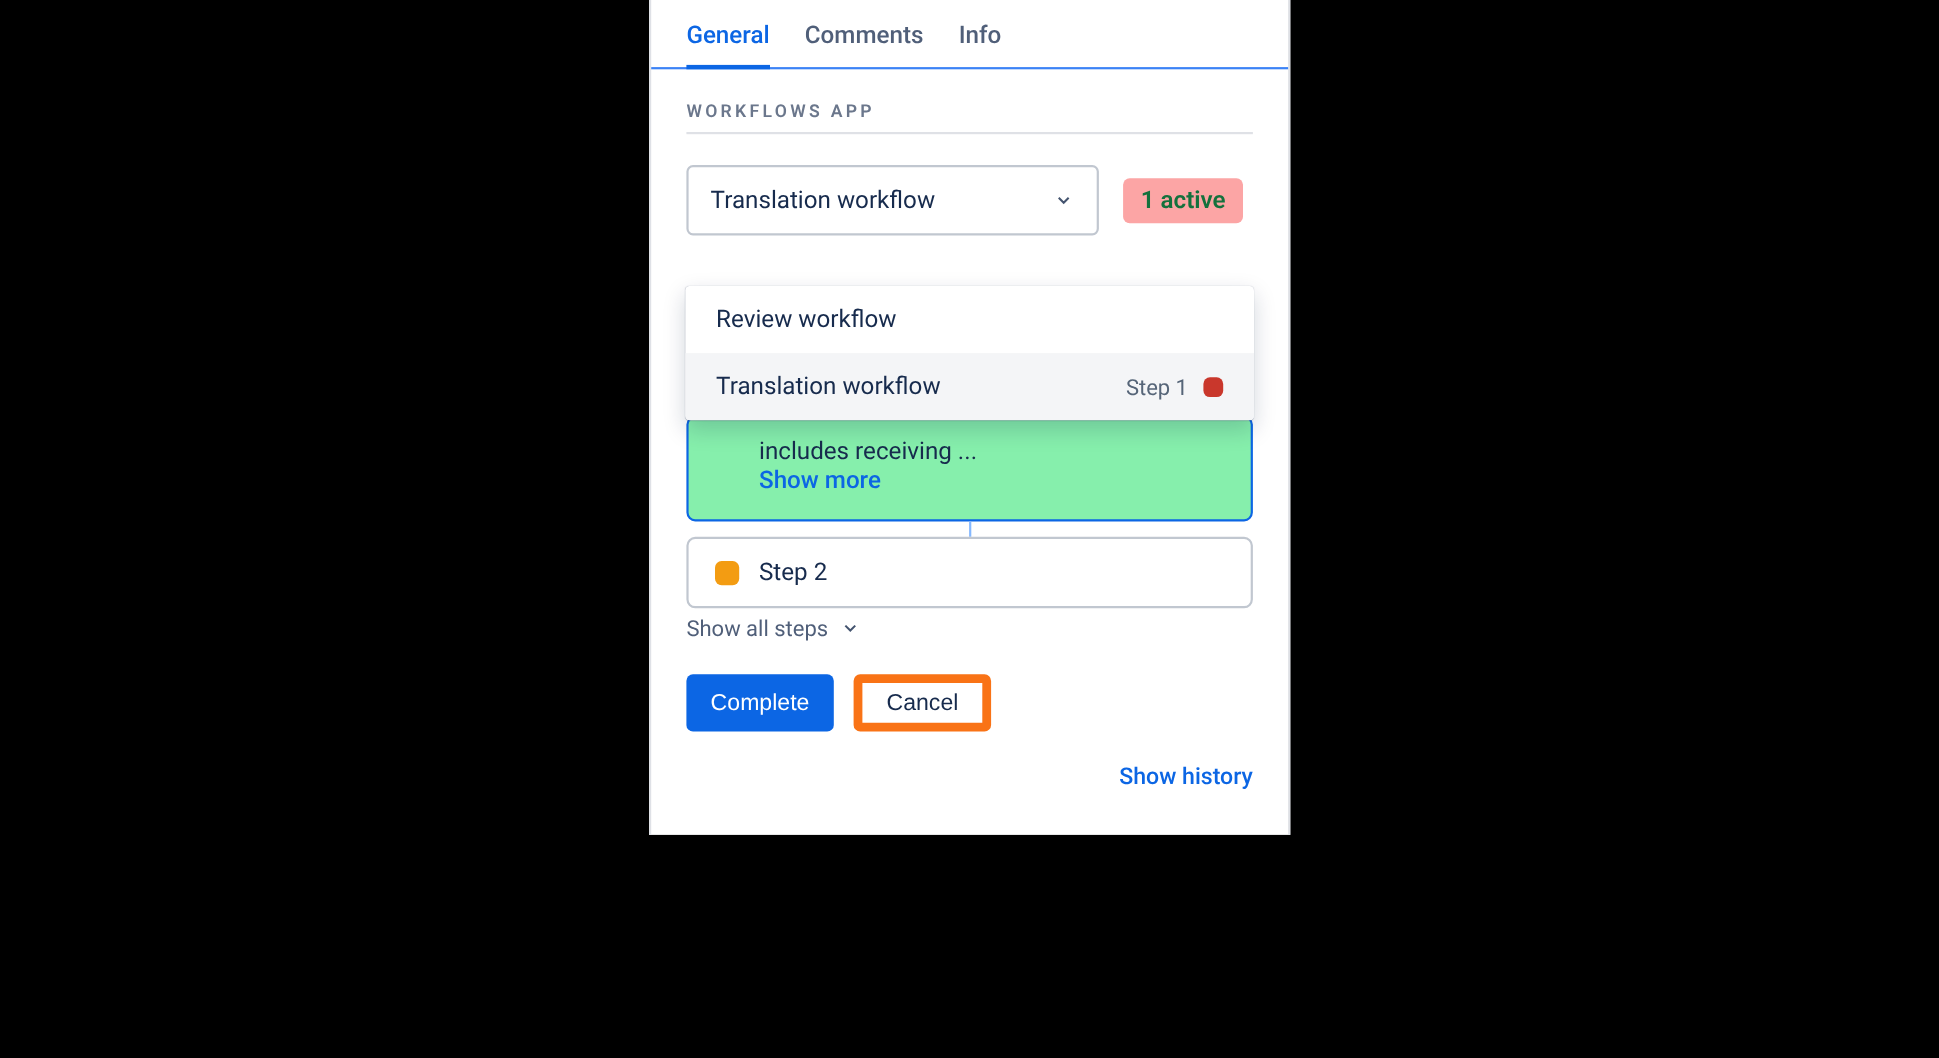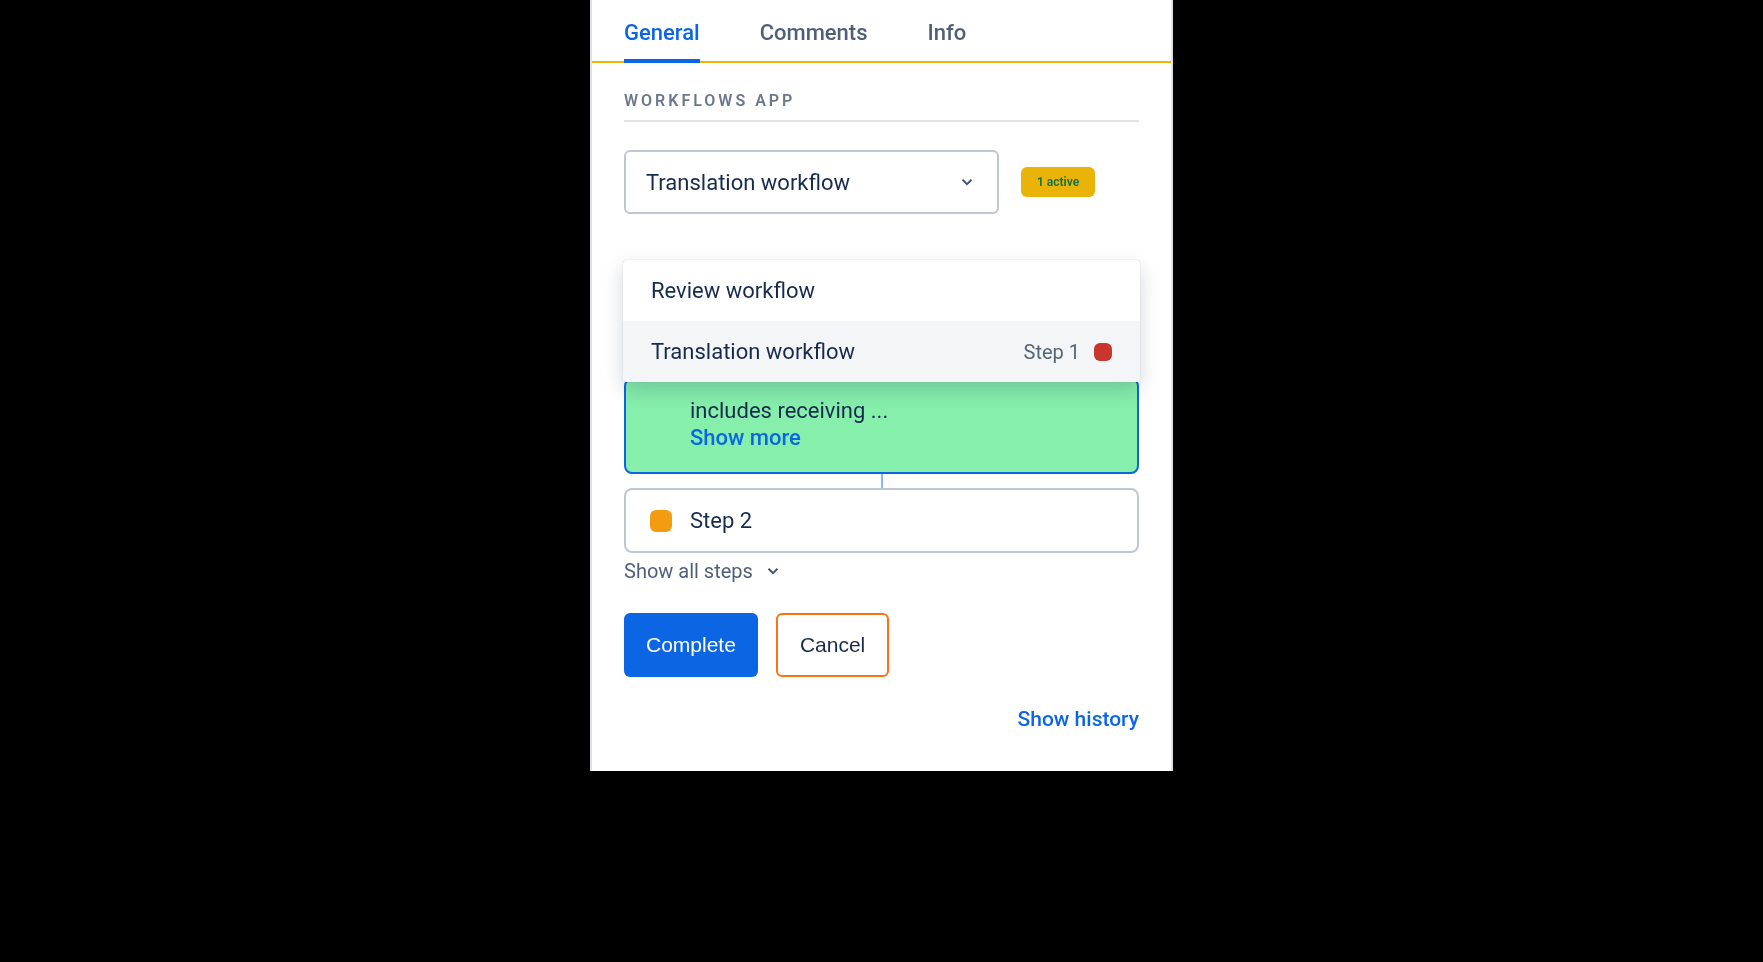--- a/index.html
+++ b/index.html
@@ -16,23 +16,23 @@
     width: 583px;
     background: #fff;
     border-left: 2px solid #dfe1e6;
     border-right: 2px solid #dfe1e6;
     margin-top: 0;
     padding-bottom: 40px;
     position: relative;
   }
   .tabs {
     display: flex;
-    gap: 60px;
+    gap: 32px;
     padding: 18px 32px 0 32px;
-    border-bottom: 2px solid #eab308;
+    border-bottom: 2px solid #3b82f6;
   }
   .tab {
     padding-bottom: 14px;
     font-size: 22px;
     font-weight: 500;
     color: #505f79;
     border-bottom: 4px solid transparent;
     cursor: pointer;
     position: relative;
     top: 2px;
@@ -73,24 +73,24 @@
     cursor: pointer;
     background: #fff;
   }
   .chevron {
     width: 20px; height: 20px;
     display:flex; align-items:center; justify-content:center;
     color:#44546f;
   }
   .chevron svg { width: 18px; height: 18px; }
   .badge {
-    background: #eab308;
+    background: #fca5a5;
     color: #14713d;
     font-weight: 600;
-    font-size: 12px;
+    font-size: 22px;
     padding: 8px 16px;
     border-radius: 6px;
   }
   .dropdown {
     position: absolute;
     left: 31px;
     right: 31px;
     top: 260px;
     background: #fff;
     border-radius: 4px;
@@ -141,31 +141,31 @@
     margin-top:6px;
     display:flex;
     align-items:center;
     gap:10px;
     color:#505f79;
     font-size:20px;
     cursor:pointer;
   }
   .btn-row { margin-top:30px; display:flex; gap:18px; }
   .btn {
-    height:64px;
+    height:52px;
     padding:0 22px;
     border-radius:6px;
     font-size:21px;
     font-weight:500;
     display:flex;
     align-items:center;
     cursor:pointer;
   }
   .btn-primary { background:#0c66e4; color:#fff; border:none;}
-  .btn-secondary { background:#fff; color:#172b4d; border:2px solid #f97316;}
+  .btn-secondary { background:#fff; color:#172b4d; border:8px solid #f97316;}
   .footer-link {
     text-align:right;
     padding:30px 32px 0 0;
     color:#0c66e4;
     font-size:21px;
     font-weight:500;
     cursor:pointer;
   }
 </style>
 </head>

